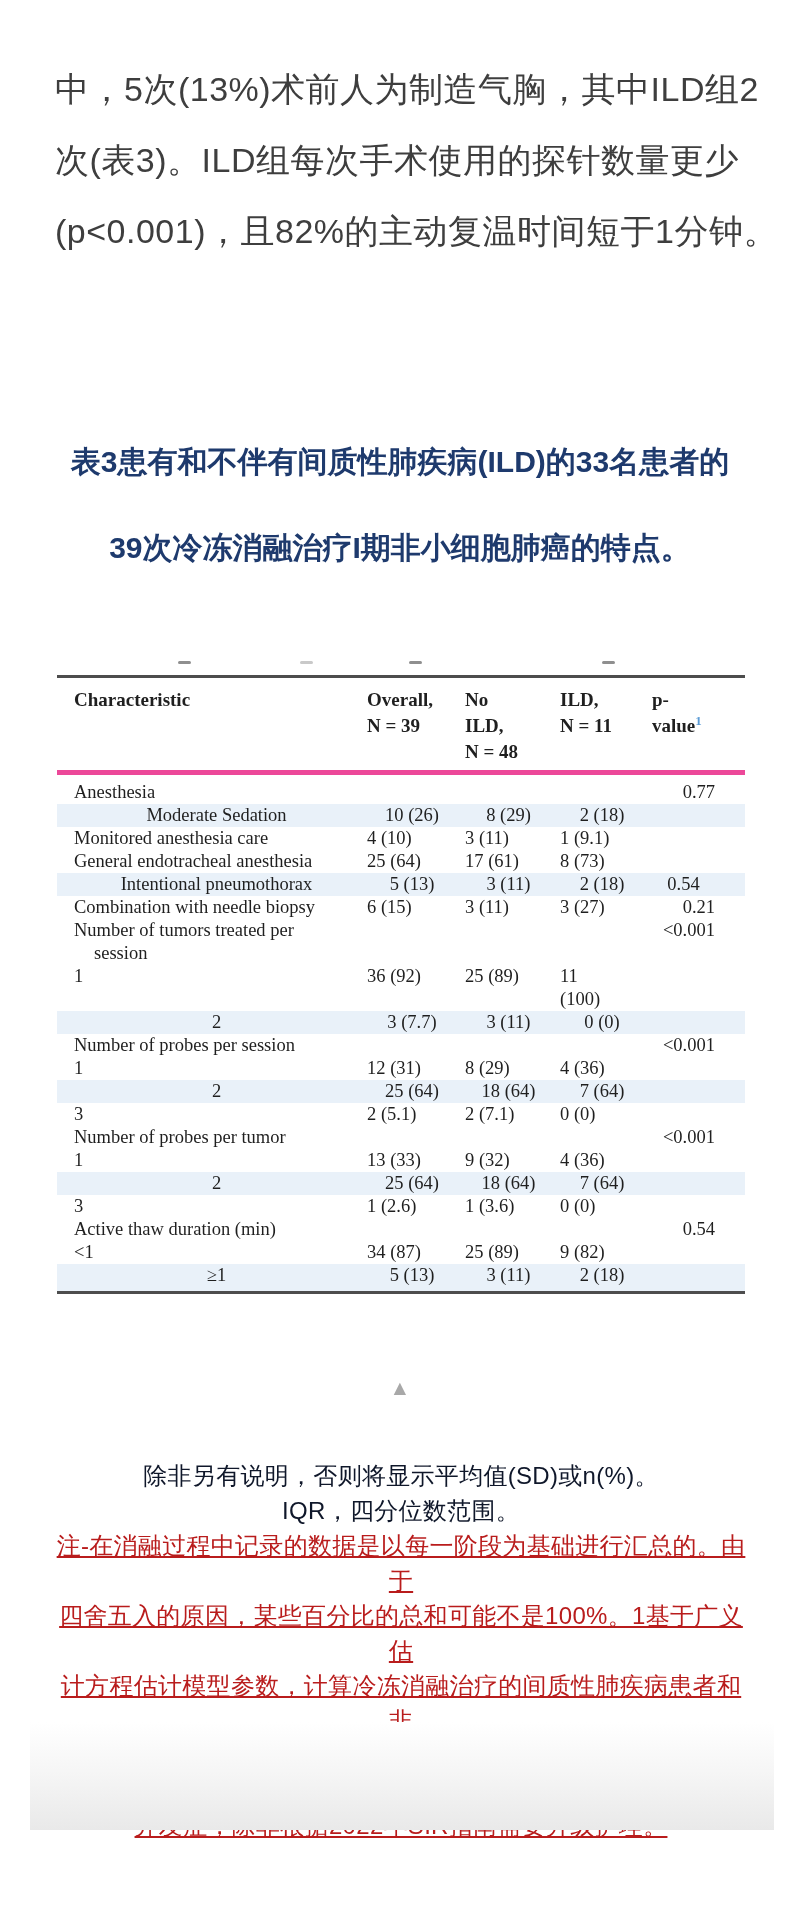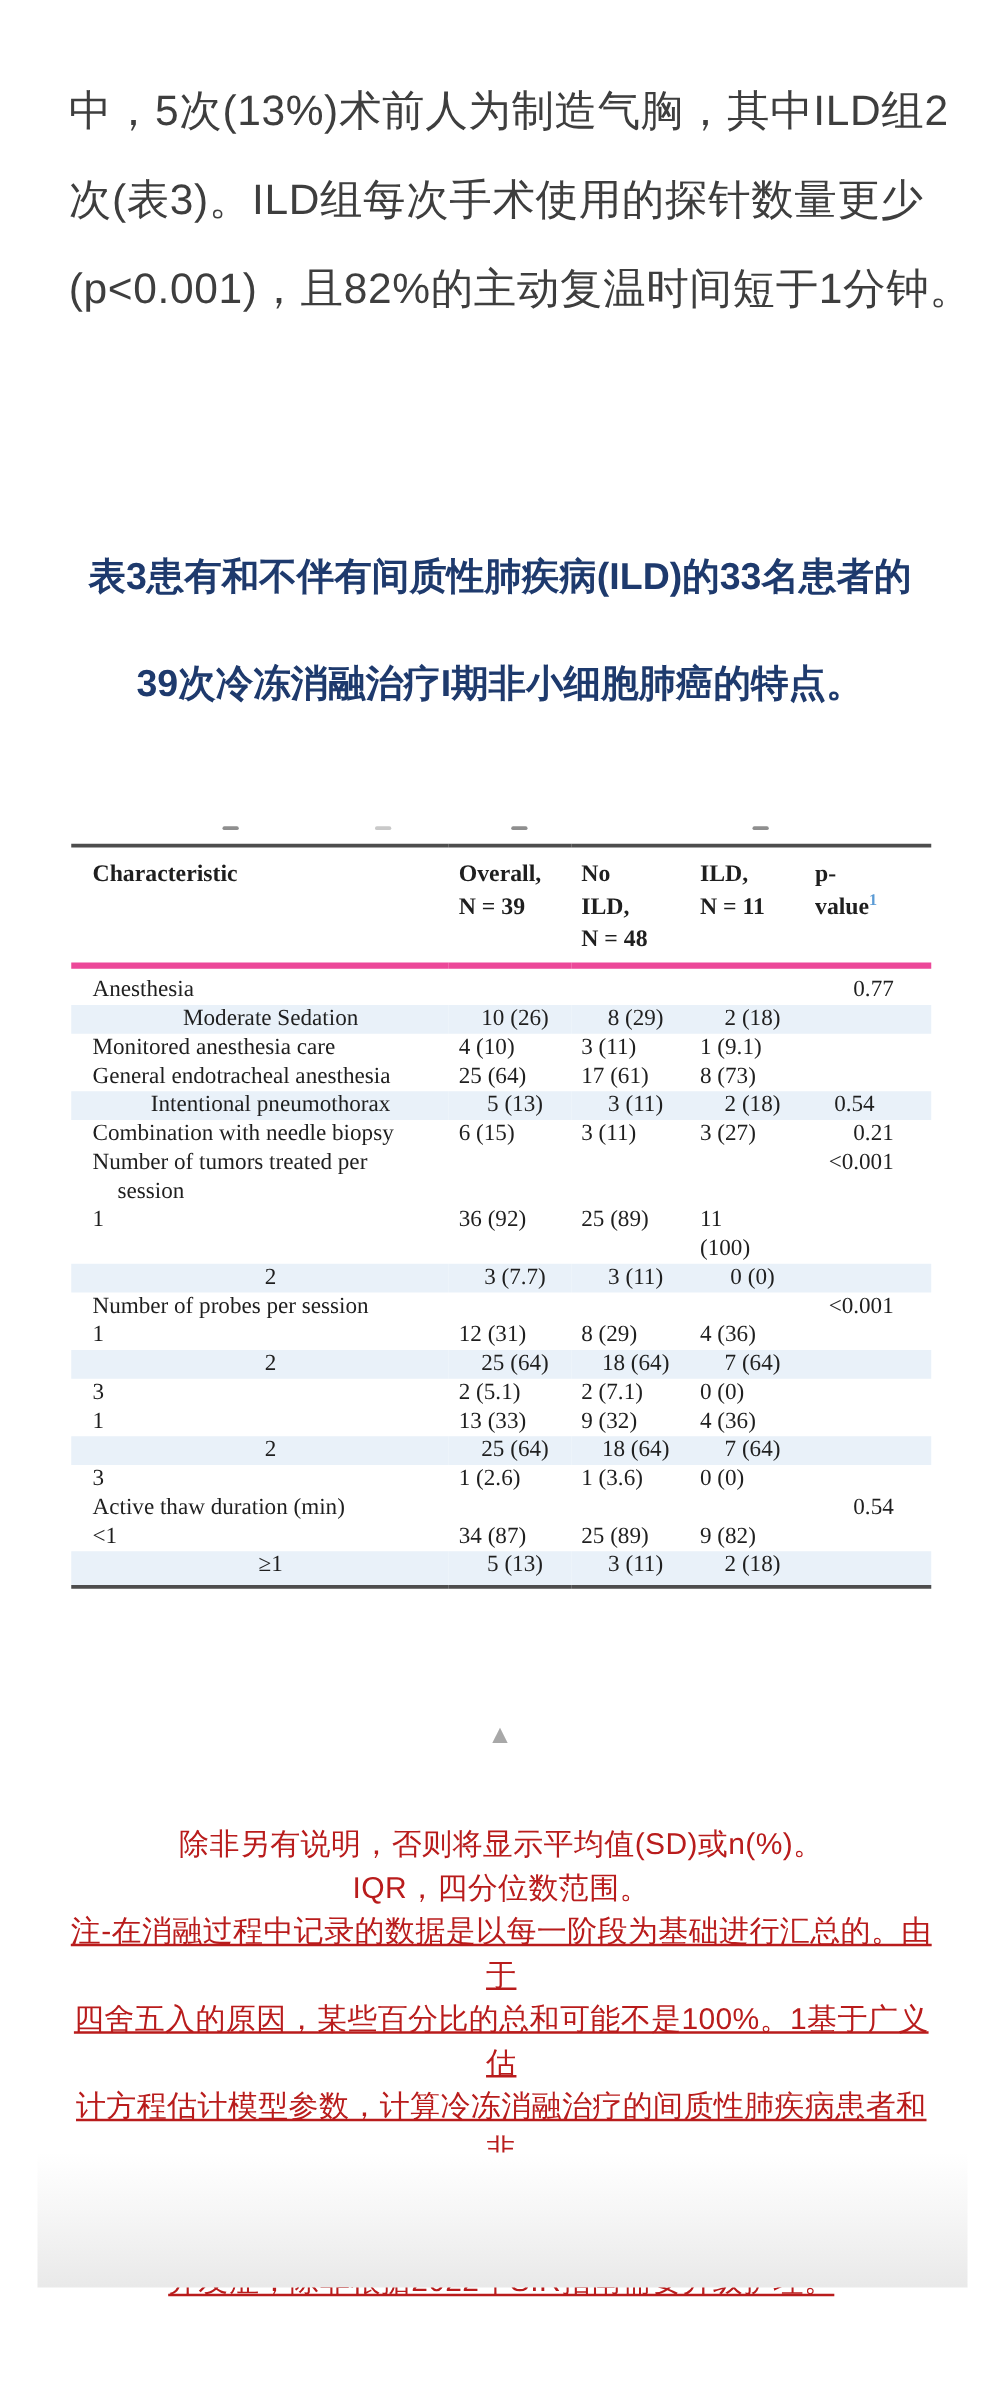--- a/index.html
+++ b/index.html
@@ -110,21 +110,21 @@
   
   .footnotes {
     position: absolute;
     top: 1458px; left: 55px; width: 692px;
     text-align: center;
     letter-spacing: 0.3px;
   }
   .footnotes .fn-line {
     font-size: 24px;
     line-height: 35px;
-    color: #b91c1c;
+    color: #0f172a;
   }
   .footnotes .note { margin-top: 0; }
   .footnotes .note .fn-line { color: #b91c1c; text-decoration: underline; }
 
   
   .fade-band {
     position: absolute;
     top: 1722px; left: 30px; width: 744px; height: 108px;
     background: linear-gradient(180deg, #ffffff 0%, #f6f6f6 45%, #e9e9e9 100%);
   }
@@ -263,20 +263,27 @@
       <td class="c-p"></td>
     </tr>
           <tr>
       <td class="c-label">3</td>
       <td class="c-overall">2 (5.1)</td>
       <td class="c-noild">2 (7.1)</td>
       <td class="c-ild">0 (0)</td>
       <td class="c-p"></td>
     </tr>
           <tr>
+      <td class="c-label">Number of probes per tumor</td>
+      <td class="c-overall"></td>
+      <td class="c-noild"></td>
+      <td class="c-ild"></td>
+      <td class="c-p">&lt;0.001</td>
+    </tr>
+          <tr>
       <td class="c-label">1</td>
       <td class="c-overall">13 (33)</td>
       <td class="c-noild">9 (32)</td>
       <td class="c-ild">4 (36)</td>
       <td class="c-p"></td>
     </tr>
           <tr class="shaded">
       <td class="c-label">2</td>
       <td class="c-overall">25 (64)</td>
       <td class="c-noild">18 (64)</td>

